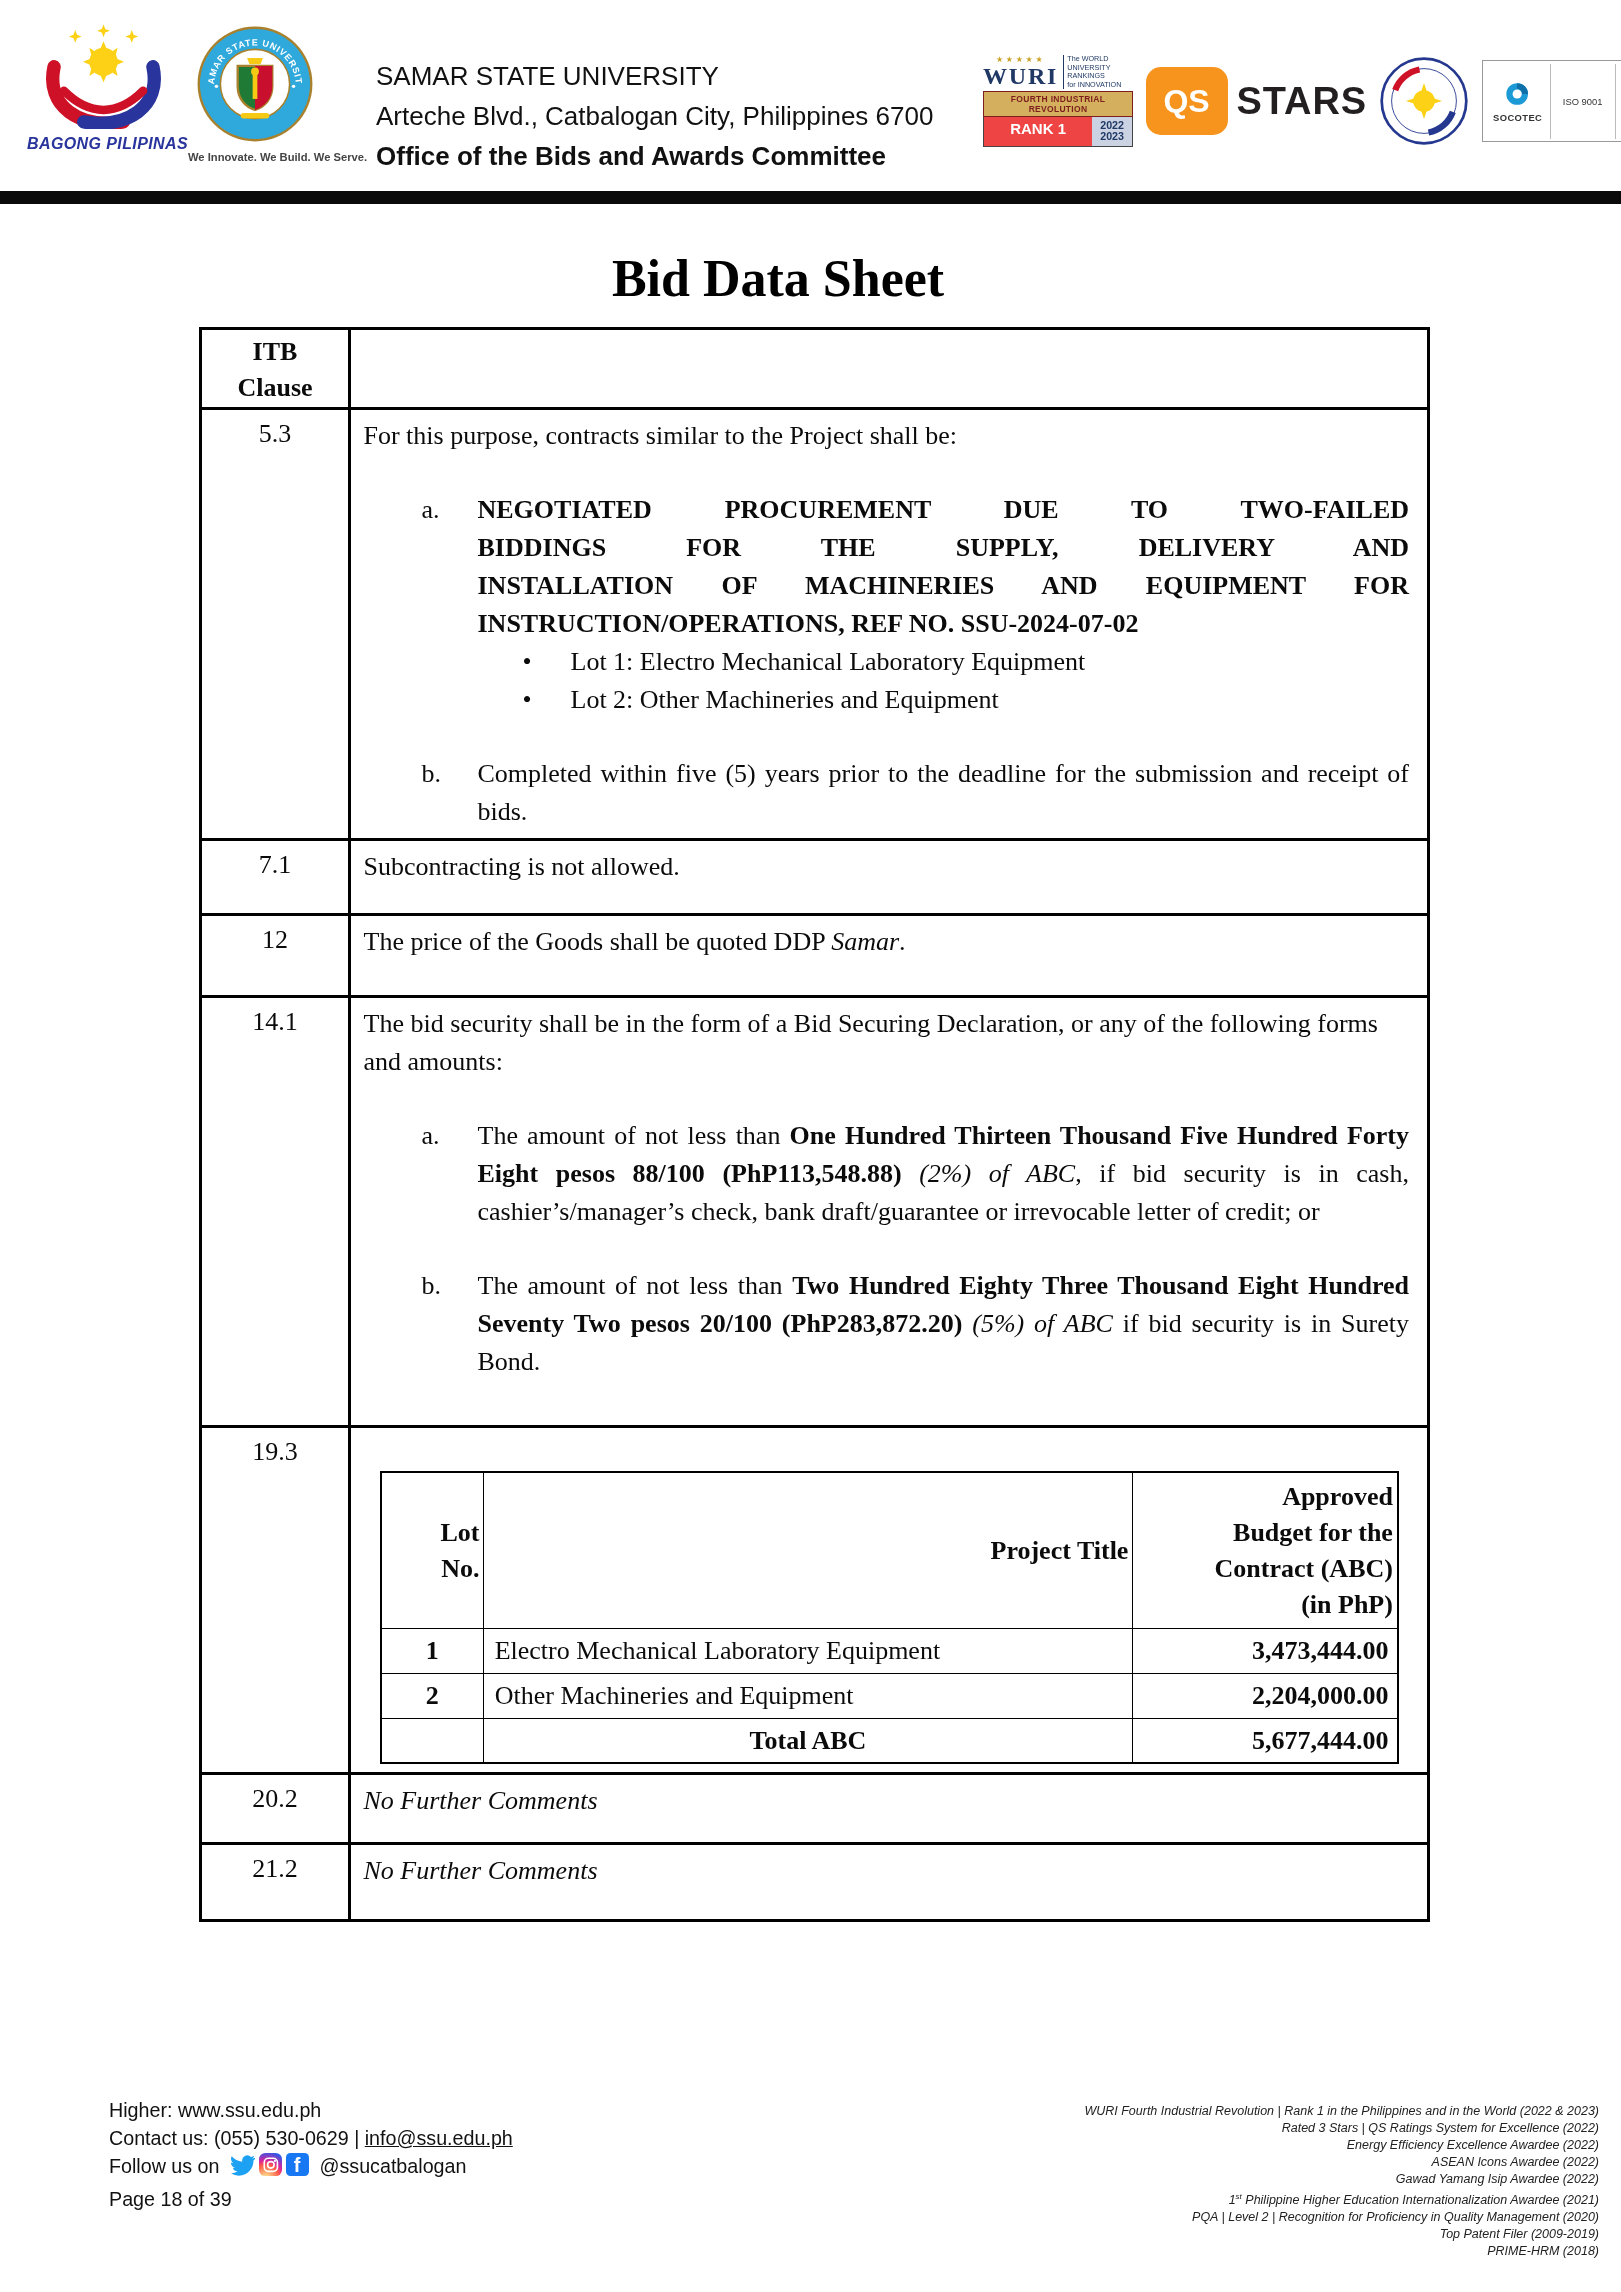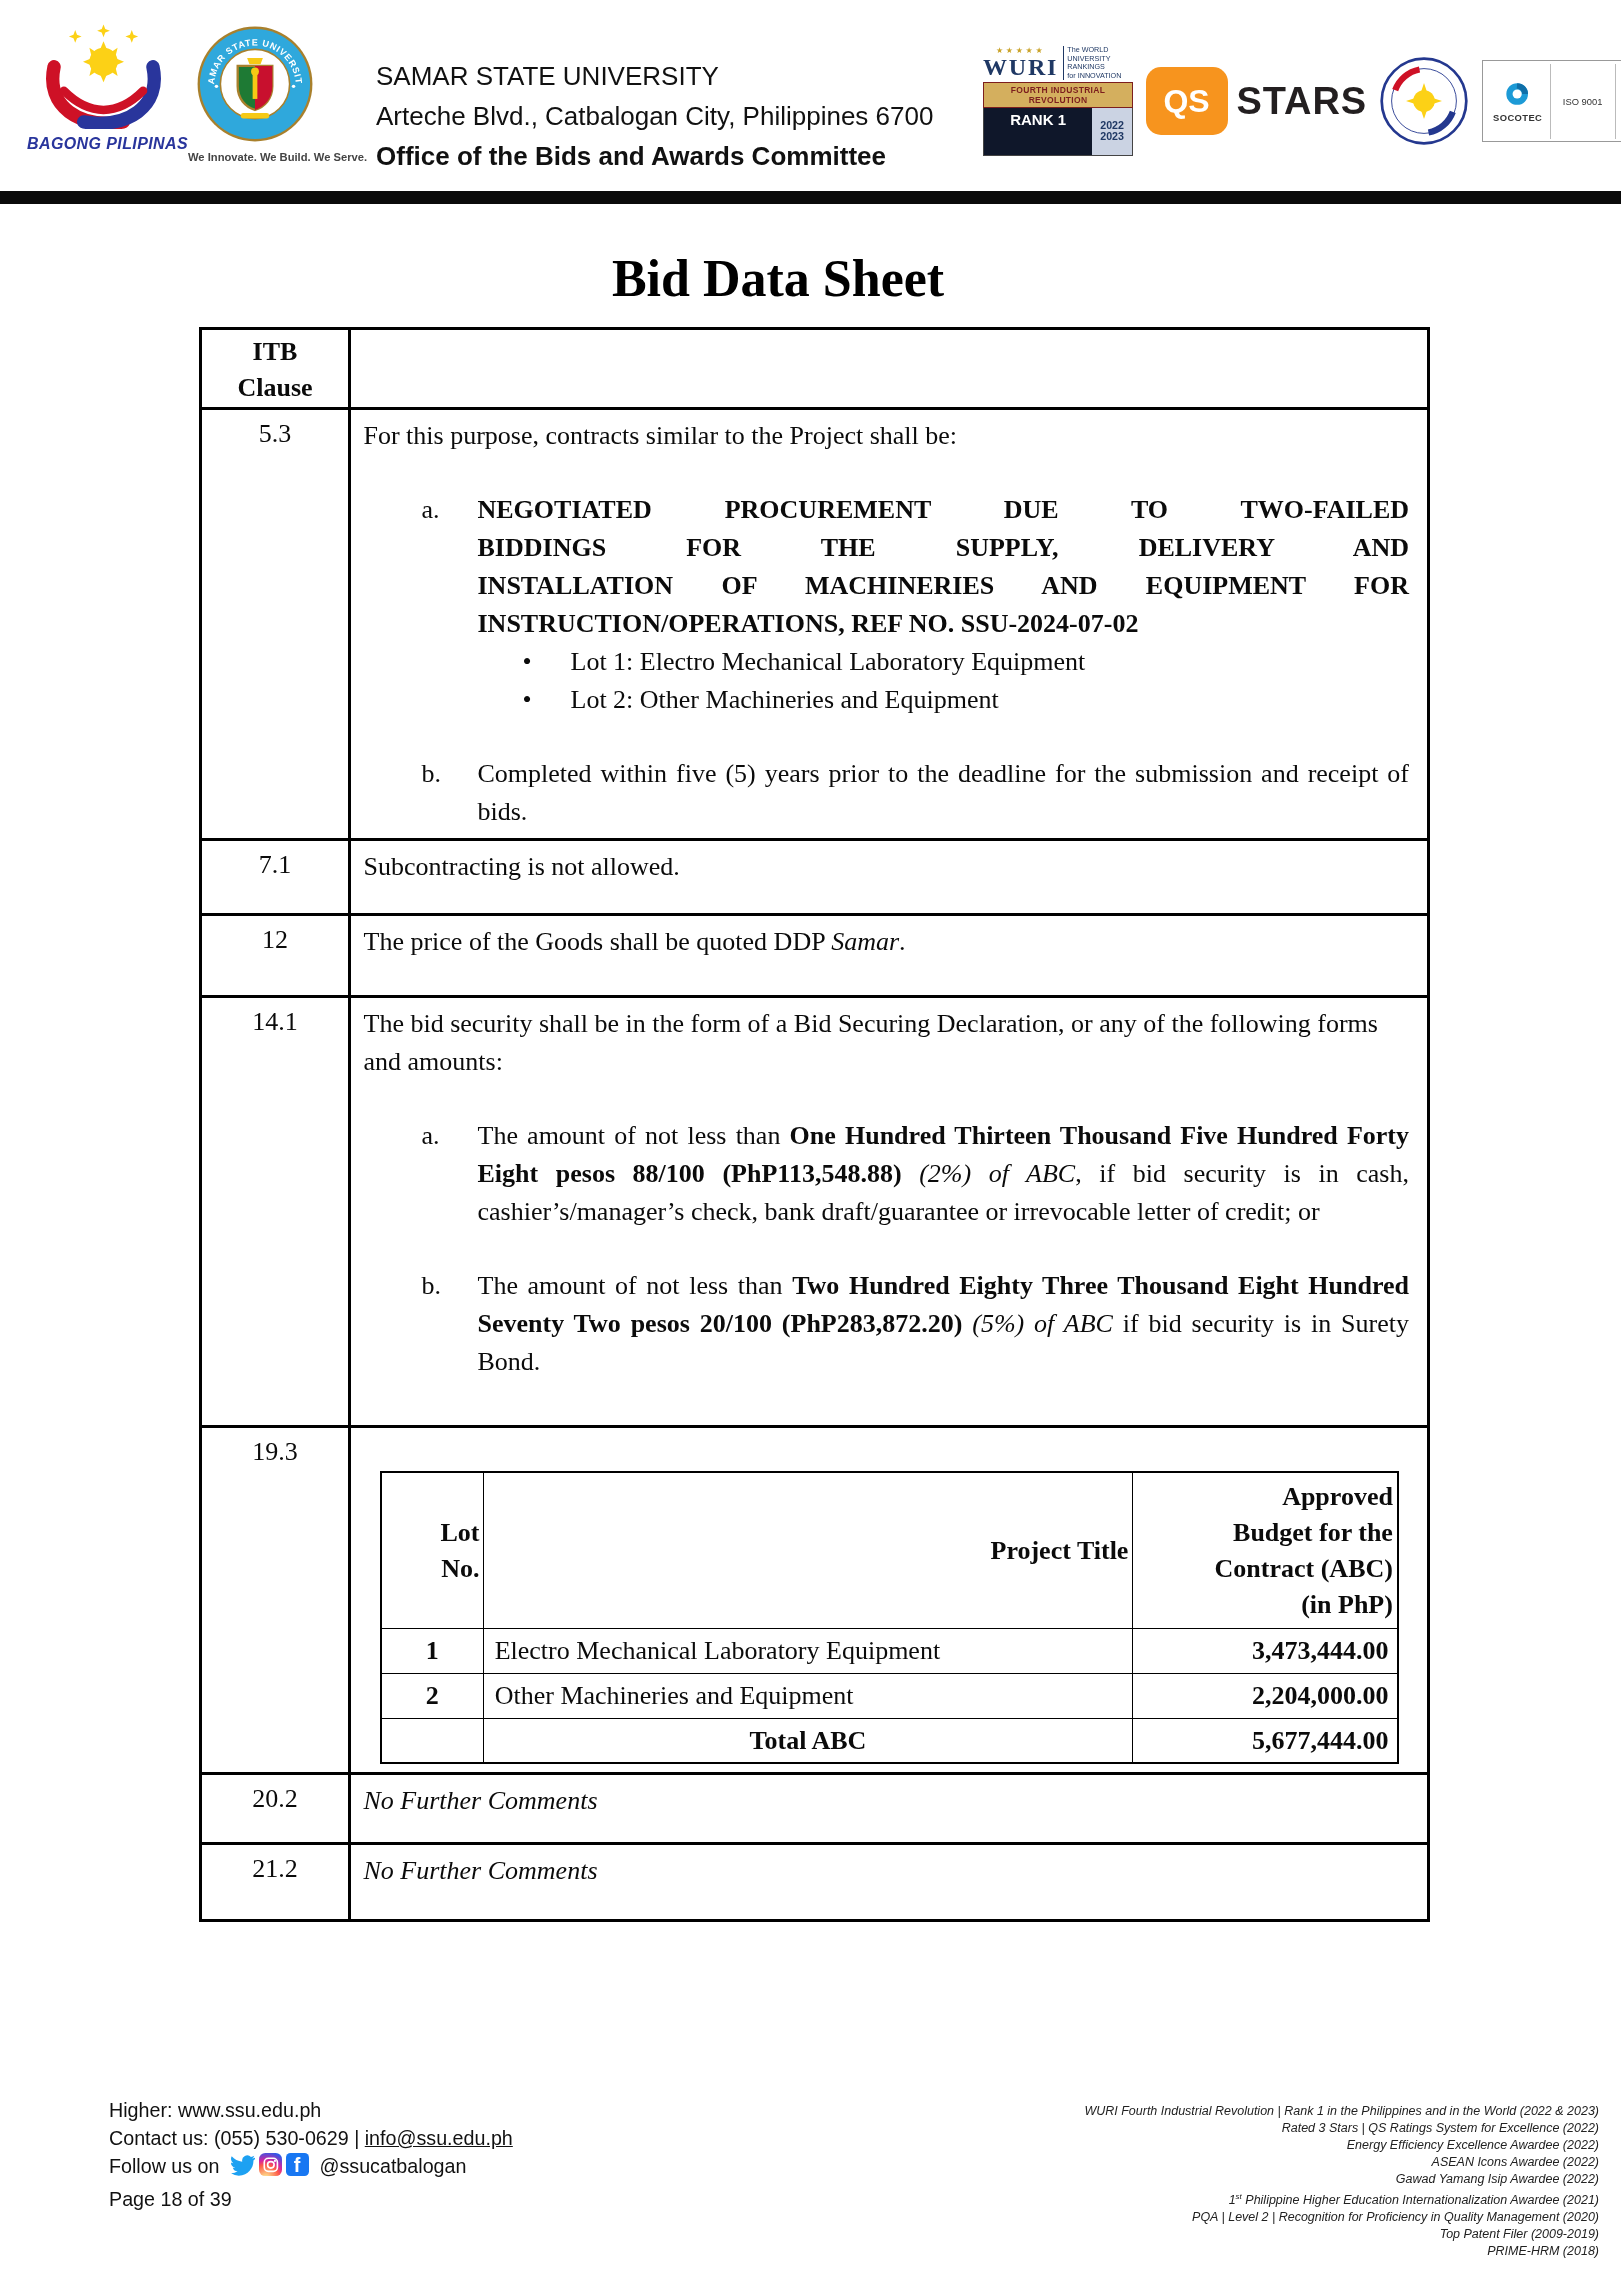--- a/index.html
+++ b/index.html
@@ -26,24 +26,24 @@
   .wuri-top{display:flex;align-items:stretch;}
   .wuri-left{flex:none;text-align:center;padding-right:4.5px;}
   .wuri-stars{color:#C9A227;font-size:8px;letter-spacing:2.7px;line-height:9px;}
   .wuri-name{color:#1F3864;font-family:"Liberation Serif",serif;font-size:24px;font-weight:bold;
     letter-spacing:1.8px;line-height:25px;}
   .wuri-tag{border-left:1.8px solid #1F3864;color:#1F3864;font-size:7.2px;line-height:8.5px;
     padding-left:3.6px;white-space:pre-line;align-self:center;}
   .wuri-band{background:#D4AF5E;border:0.9px solid #7C1E1E;color:#7C1E1E;font-size:8.5px;
     font-weight:bold;text-align:center;padding:1.8px 0;margin-top:1.8px;letter-spacing:0.3px;}
   .wuri-rankrow{display:flex;border:0.9px solid #444;border-top:none;}
-  .wuri-rank{background:#0f172a;color:#fff;font-weight:bold;font-size:15px;flex:1;
+  .wuri-rank{background:#ef4444;color:#fff;font-weight:bold;font-size:15px;flex:1;
     text-align:center;padding:3.6px 0;}
   .wuri-years{background:#CBD3E3;color:#1F3864;font-weight:bold;font-size:10.7px;line-height:11.6px;
-    padding:12px 8px;text-align:center;}
+    padding:3px 8px;text-align:center;}
   
   .qs{display:flex;align-items:center;gap:9px;font-family:"Liberation Sans",sans-serif;flex:none;}
   .qs-badge{width:82px;height:68px;background:#F7941E;border-radius:15px;color:#fff;
     font-weight:bold;font-size:32px;display:flex;align-items:center;justify-content:center;}
   .qs-label{font-size:38px;font-weight:800;color:#231F20;letter-spacing:0.9px;}
   
   .pqa{flex:none;}
   
   .socotec{flex:none;width:177px;height:75px;border:0.9px solid #999;background:#fff;
     display:flex;align-items:center;font-family:"Liberation Sans",sans-serif;padding:2.7px;}

